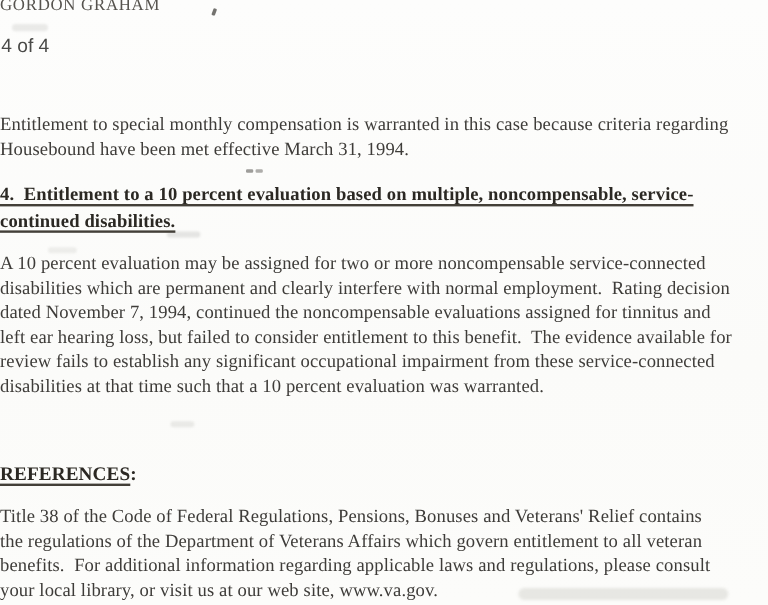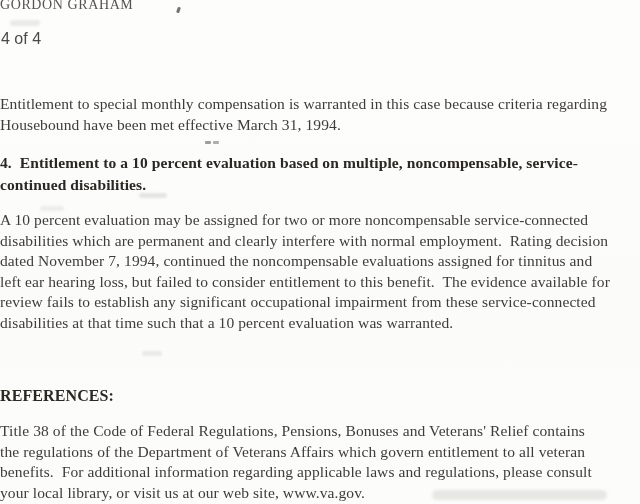--- a/index.html
+++ b/index.html
@@ -29,20 +29,21 @@
   .par-issue{top:210px;}
   .par-refs{top:421px;}
 
   .heading{
     font-size:15.5px;line-height:21.5px;
     font-weight:bold;color:#2b2823;letter-spacing:.1px;
   }
   .head-issue{top:152px;}
   .head-refs{top:385px;font-size:16px;}
   .u{
+    text-decoration:underline;
     text-decoration-thickness:1.6px;
     text-underline-offset:3px;
     text-decoration-color:#433f38;
   }
 
   
   .smudge{position:absolute;pointer-events:none;}
   .sm-under-name{top:20px;left:10px;width:30px;height:6px;background:rgba(120,118,112,.14);border-radius:3px;filter:blur(1px);}
   .sm-tick{top:7px;left:177px;width:3px;height:6px;background:rgba(70,68,64,.75);border-radius:1px;transform:rotate(20deg);}
   .sm-dash1{top:141px;left:205px;width:6px;height:2.5px;background:rgba(80,78,74,.55);border-radius:1px;}

